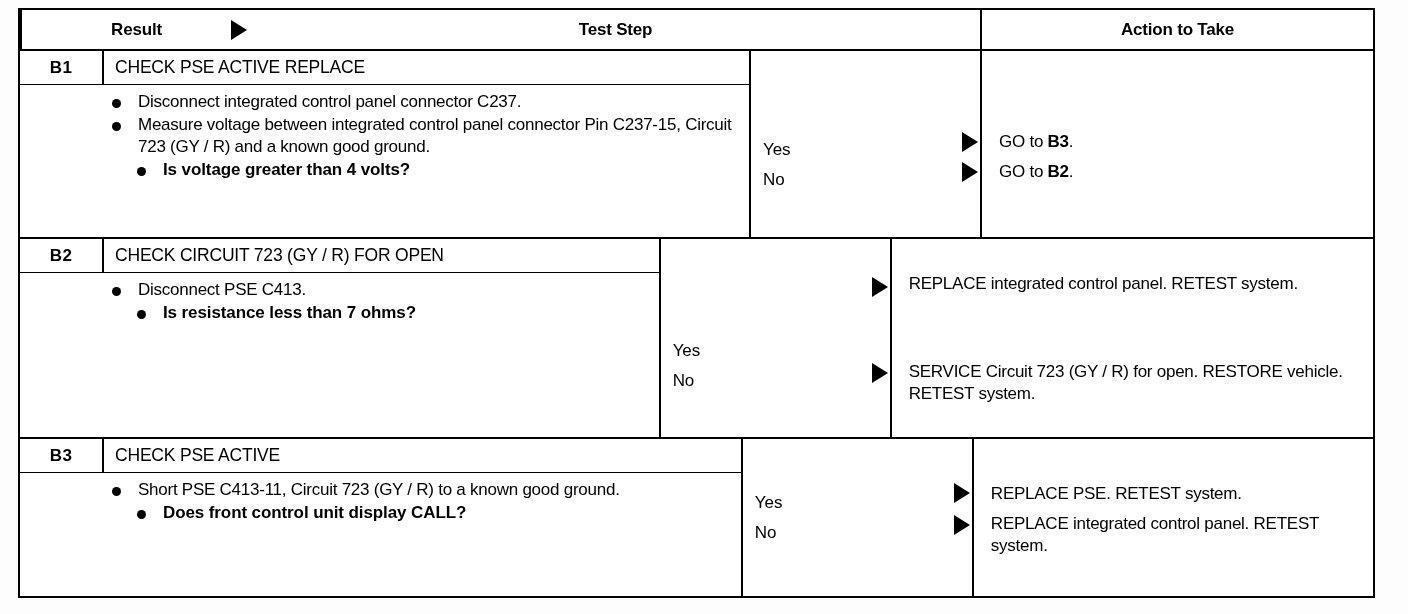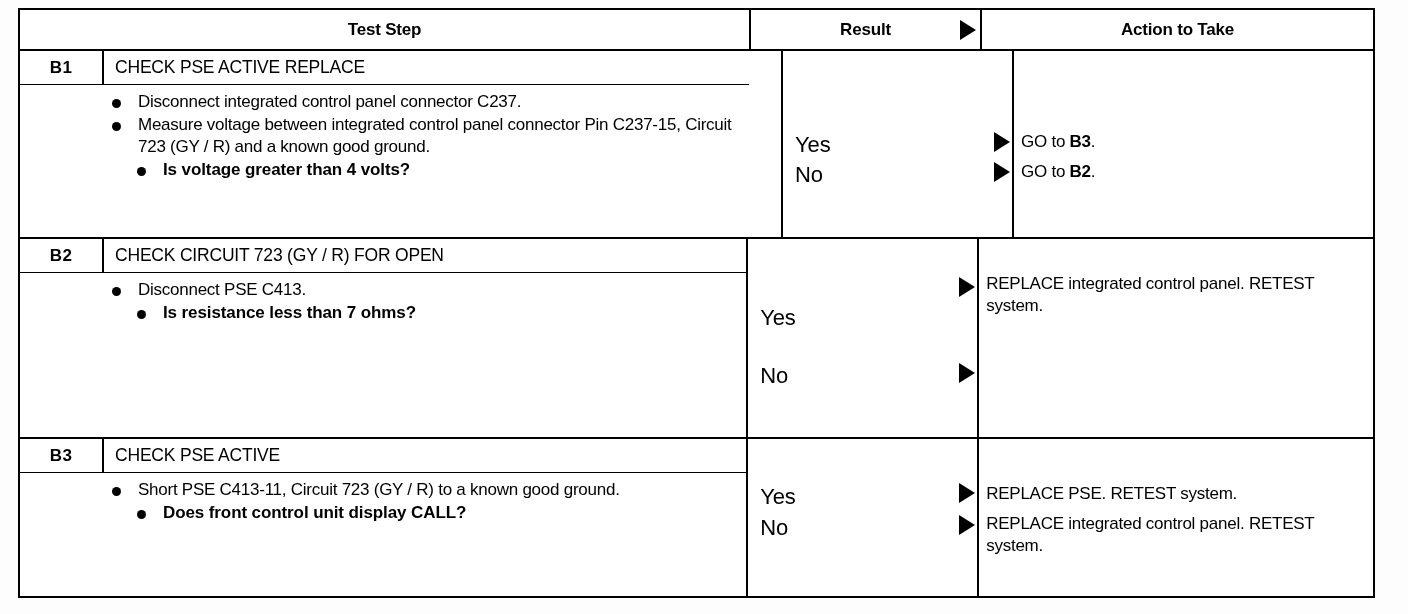--- a/index.html
+++ b/index.html
@@ -163,51 +163,51 @@
   .action-col {
     position: relative;
     border-left: 2px solid #000;
     box-sizing: border-box;
     display: flex;
     flex-direction: column;
   }
 
   .result-item {
     position: relative;
-    font-size: 22px;
+    font-size: 17px;
     padding-left: 12px;
     box-sizing: border-box;
     display: flex;
-    align-items: center;
+    align-items: flex-end;
   }
   .result-item .res-label {
     letter-spacing: -0.1px;
   }
   .res-tri {
     position: absolute;
     right: 2px;
     top: 2px;
     width: 0;
     height: 0;
     border-top: 10px solid transparent;
     border-bottom: 10px solid transparent;
     border-left: 16px solid #000;
   }
   .action-item {
     font-size: 17px;
     line-height: 21.5px;
     letter-spacing: -0.25px;
-    padding-left: 7px;
+    padding-left: 17px;
     box-sizing: border-box;
   }
   .action-item b { font-weight: bold; }
 
   
   
-  #block-b1 { height: 189px; gap: 32px; }
+  #block-b1 { height: 189px; }
   #block-b1 .block-left  { width: 729px; }
   #block-b1 .block-right { flex: 1 1 auto; }
   #block-b1 .result-col  { width: 229px; flex: 0 0 229px; }
   #block-b1 .result-item.r0 { margin-top: 79px; height: 30px; }
   #block-b1 .result-item.r1 { height: 30px; }
   #block-b1 .action-item.a0 { margin-top: 80px; height: 30px; }
   #block-b1 .action-item.a1 { height: 30px; }
 
   
   #block-b2 { height: 201px; }
@@ -230,26 +230,26 @@
   #block-b3 .action-item.a1 { height: 30px; }
 </style>
 </head>
 <body>
 
 <div id="scan-page">
 
   <div id="pinpoint-table">
 
     <div class="header-row">
-      <div class="header-cell col-teststep">
-        <span>Test Step</span>
-      </div>
       <div class="header-cell col-result">
         <span>Result</span>
         <span class="hdr-tri"></span>
+      </div>
+      <div class="header-cell col-teststep">
+        <span>Test Step</span>
       </div>
       <div class="header-cell col-action">
         <span>Action to Take</span>
       </div>
     </div>
 
     <div class="test-block" id="block-b1">
       <div class="block-left">
         <div class="title-row">
           <div class="step-id col-id">B1</div>
@@ -300,20 +300,21 @@
             <span class="res-label">Yes</span>
             <span class="res-tri"></span>
           </div>
           <div class="result-item r1">
             <span class="res-label">No</span>
             <span class="res-tri"></span>
           </div>
         </div>
         <div class="action-col">
           <div class="action-item a0"><span>REPLACE integrated control panel. RETEST system.</span></div>
+          <div class="action-item a1"><span>SERVICE Circuit 723 (GY / R) for open. RESTORE vehicle. RETEST system.</span></div>
         </div>
       </div>
     </div>
 
     <div class="test-block" id="block-b3">
       <div class="block-left">
         <div class="title-row">
           <div class="step-id col-id">B3</div>
           <div class="step-title col-step">CHECK PSE ACTIVE</div>
         </div>

